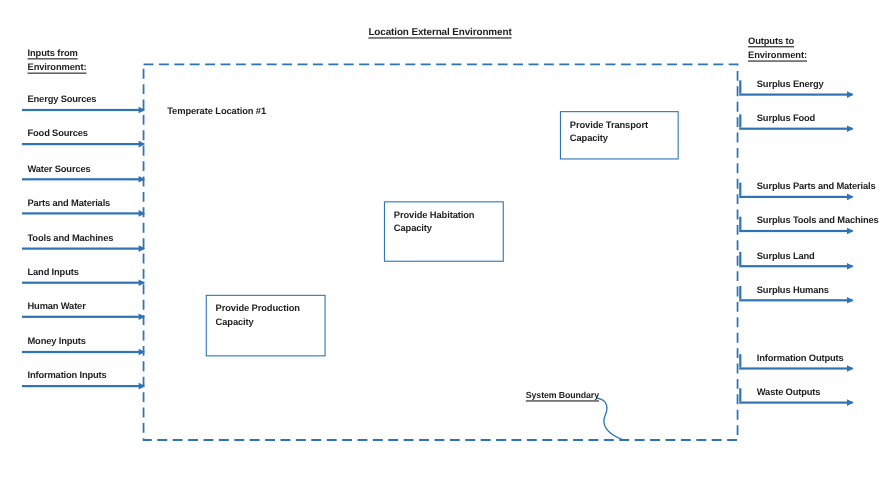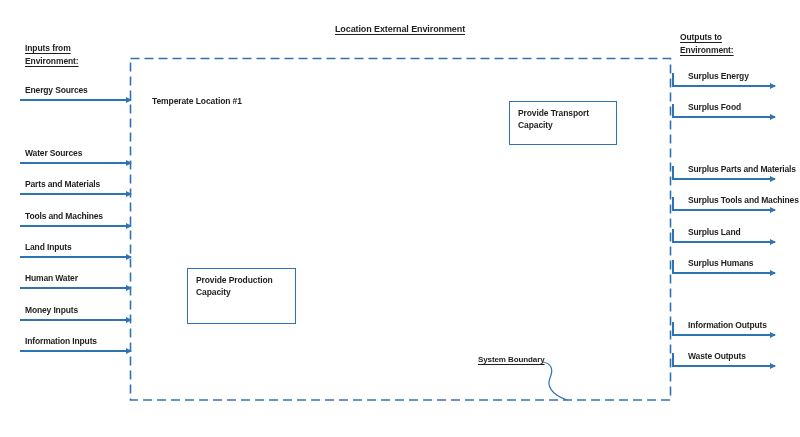--- a/index.html
+++ b/index.html
@@ -93,20 +93,26 @@
     <div><span class="u">Outputs to</span></div>
     <div><span class="u">Environment:</span></div>
   </div>
 
   <div class="io-item input" style="top:85px">
     <div class="io-label">Energy Sources</div>
     <div class="io-line">
         <i class="arrow-head"></i>
       </div>
   </div>
+  <div class="io-item input" style="top:116px">
+    <div class="io-label">Food Sources</div>
+    <div class="io-line">
+        <i class="arrow-head"></i>
+      </div>
+  </div>
   <div class="io-item input" style="top:148px">
     <div class="io-label">Water Sources</div>
     <div class="io-line">
         <i class="arrow-head"></i>
       </div>
   </div>
   <div class="io-item input" style="top:179px">
     <div class="io-label">Parts and Materials</div>
     <div class="io-line">
         <i class="arrow-head"></i>
@@ -186,19 +192,20 @@
       </div>
   </div>
   <div class="io-item output" style="top:351px">
     <div class="io-label">Waste Outputs</div>
     <div class="io-line">
         <i class="arrow-head"></i>
       </div>
   </div>
 
   <div class="process-box production">Provide Production Capacity</div>
+  <div class="process-box habitation">Provide Habitation Capacity</div>
   <div class="process-box transport">Provide Transport Capacity</div>
 
   <div class="sysboundary-label">
     <span class="u">System Boundary</span>
   </div>
 
 </div>
 
 </body></html>

